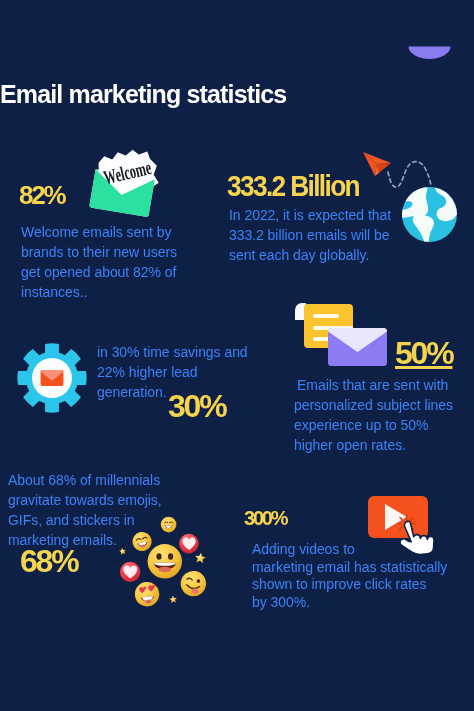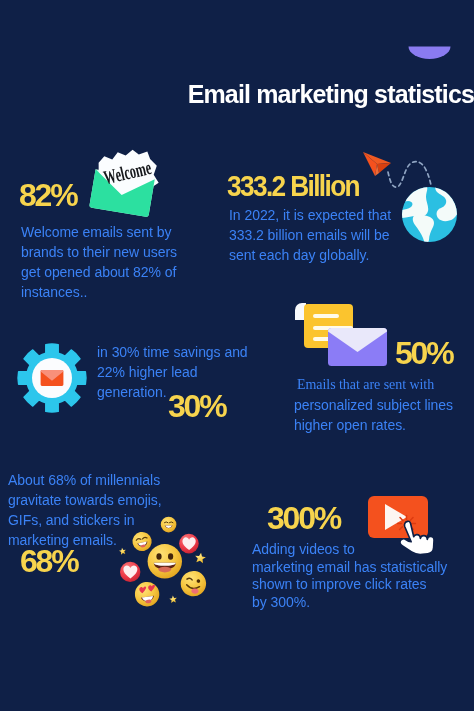--- a/index.html
+++ b/index.html
@@ -3,37 +3,37 @@
 <meta charset="utf-8">
 <style>
   html,body{margin:0;padding:0;background:#0f2047;}
   body{width:474px;height:711px;overflow:hidden;
        font-family:"Liberation Sans",sans-serif;
        -webkit-font-smoothing:antialiased;}
   .page{position:relative;width:474px;height:711px;background:#0f2047;overflow:hidden;}
   .abs{position:absolute;}
   svg{display:block;overflow:visible;}
 
-  .title{left:0;top:81px;width:474px;text-align:right;color:#ffffff;
+  .title{left:0;top:81px;width:474px;text-align:left;color:#ffffff;
          font-size:25px;font-weight:bold;letter-spacing:-0.85px;line-height:26px;}
 
   .stat{color:#f7d44d;font-weight:bold;letter-spacing:-0.5px;white-space:nowrap;}
-  .s-82{left:19px;top:180px;font-size:32px;line-height:31px;letter-spacing:-2.2px;}
+  .s-82{left:19px;top:180px;font-size:26px;line-height:31px;letter-spacing:-2.2px;}
   .s-333{left:227px;top:174px;font-size:29px;line-height:25px;letter-spacing:-1.8px;transform:scaleX(0.905);transform-origin:left top;}
   .s-30{left:168px;top:391px;font-size:32px;line-height:31px;letter-spacing:-2.2px;}
-  .s-50{left:395px;top:338px;font-size:32px;line-height:31px;letter-spacing:-2.2px;}
+  .s-50{left:395px;top:338px;font-size:32px;line-height:31px;letter-spacing:-2.2px;text-decoration:underline;}
   .s-68{left:20px;top:546px;font-size:32px;line-height:31px;letter-spacing:-2.2px;text-align:center;}
-  .s-300{left:267px;top:503px;font-size:32px;line-height:31px;letter-spacing:-2.2px;}
+  .s-300{left:244px;top:503px;font-size:20px;line-height:31px;letter-spacing:-2.2px;}
 
   .para{color:#3b82f6;font-size:14px;line-height:20px;font-weight:400;letter-spacing:-0.05px;white-space:nowrap;}
   .p-82{left:21px;top:222px;width:180px;}
   .p-333{left:229px;top:205px;width:180px;}
   .p-30{left:97px;top:342px;width:160px;}
   .p-50{left:294px;top:375px;width:180px;}
-  .p-50 > :first-child{padding-left:3px;font-family:Liberation Serif, serif;}
+  .p-50 > :first-child{padding-left:3px;}
   .p-68{left:8px;top:470px;width:190px;}
   .p-300{left:252px;top:541px;line-height:17.7px;}
 </style>
 </head>
 <body>
 
 <div class="page">
 
   <div class="abs" style="left:408px;top:46px;">
     <svg width="44" height="16" viewBox="0 0 44 16">
@@ -150,20 +150,21 @@
       <g>
         <rect x="36" y="28" width="59" height="38" rx="3.5" fill="#8b7cf6"></rect>
         <path d="M36 31.5 a3.5 3.5 0 0 1 3.5 -3.5 L91.5 28 a3.5 3.5 0 0 1 3.5 3.5 L65.5 52 Z" fill="#e9e8fa"></path>
       </g>
     </svg>
   </div>
   <div class="abs stat s-50">50%</div>
   <div class="abs para p-50">
       <div>Emails that are sent with</div>
       <div>personalized subject lines</div>
+      <div>experience up to 50%</div>
       <div>higher open rates.</div>
     </div>
 
   <div class="abs" style="left:118px;top:496px;">
     <svg width="116" height="116" viewBox="0 0 116 116">
       <defs>
         <radialGradient id="faceG" cx="38%" cy="30%" r="78%">
           <stop offset="0%" stop-color="#ffe277"></stop>
           <stop offset="55%" stop-color="#f6c63f"></stop>
           <stop offset="100%" stop-color="#e0a01c"></stop>

